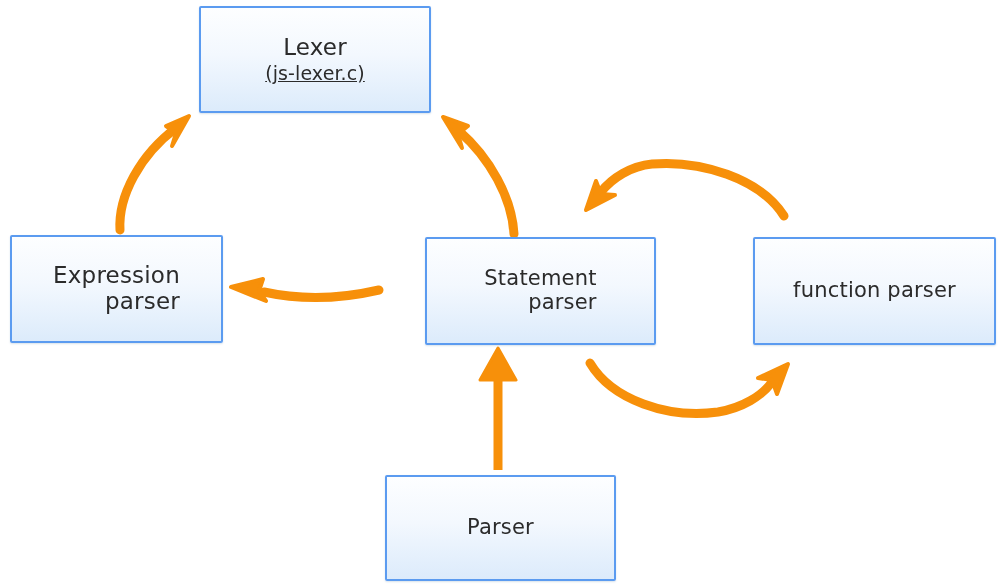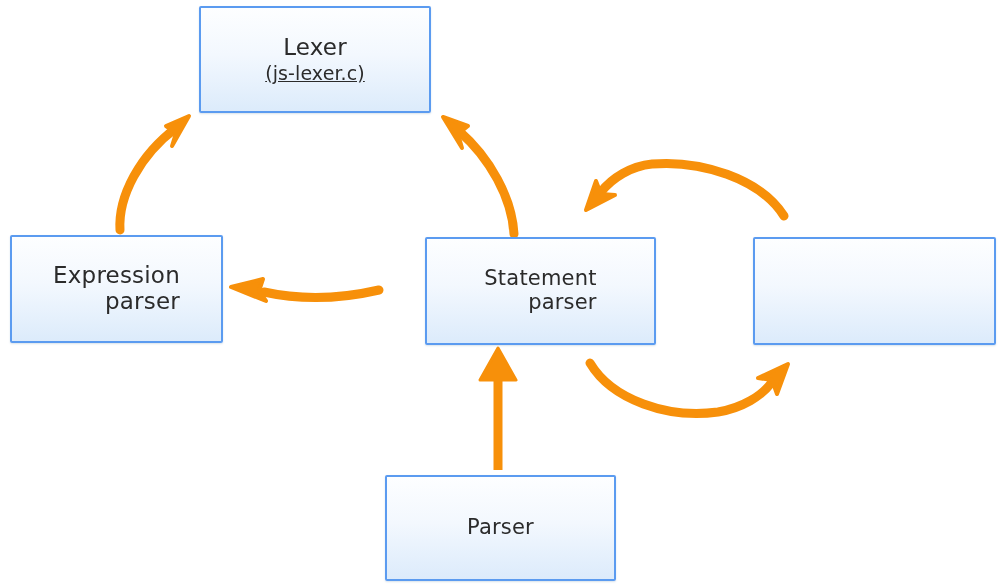--- a/index.html
+++ b/index.html
@@ -108,19 +108,20 @@
     <div class="title">Expression
 parser</div>
   </div>
 
   <div class="node small" id="node-statm">
     <div class="title">Statement
 parser</div>
   </div>
 
   <div class="node small" id="node-function">
+    <div class="title">function parser</div>
   </div>
 
   <div class="node small" id="node-parser">
     <div class="title">Parser</div>
   </div>
 
 </div>
 
 </body></html>

